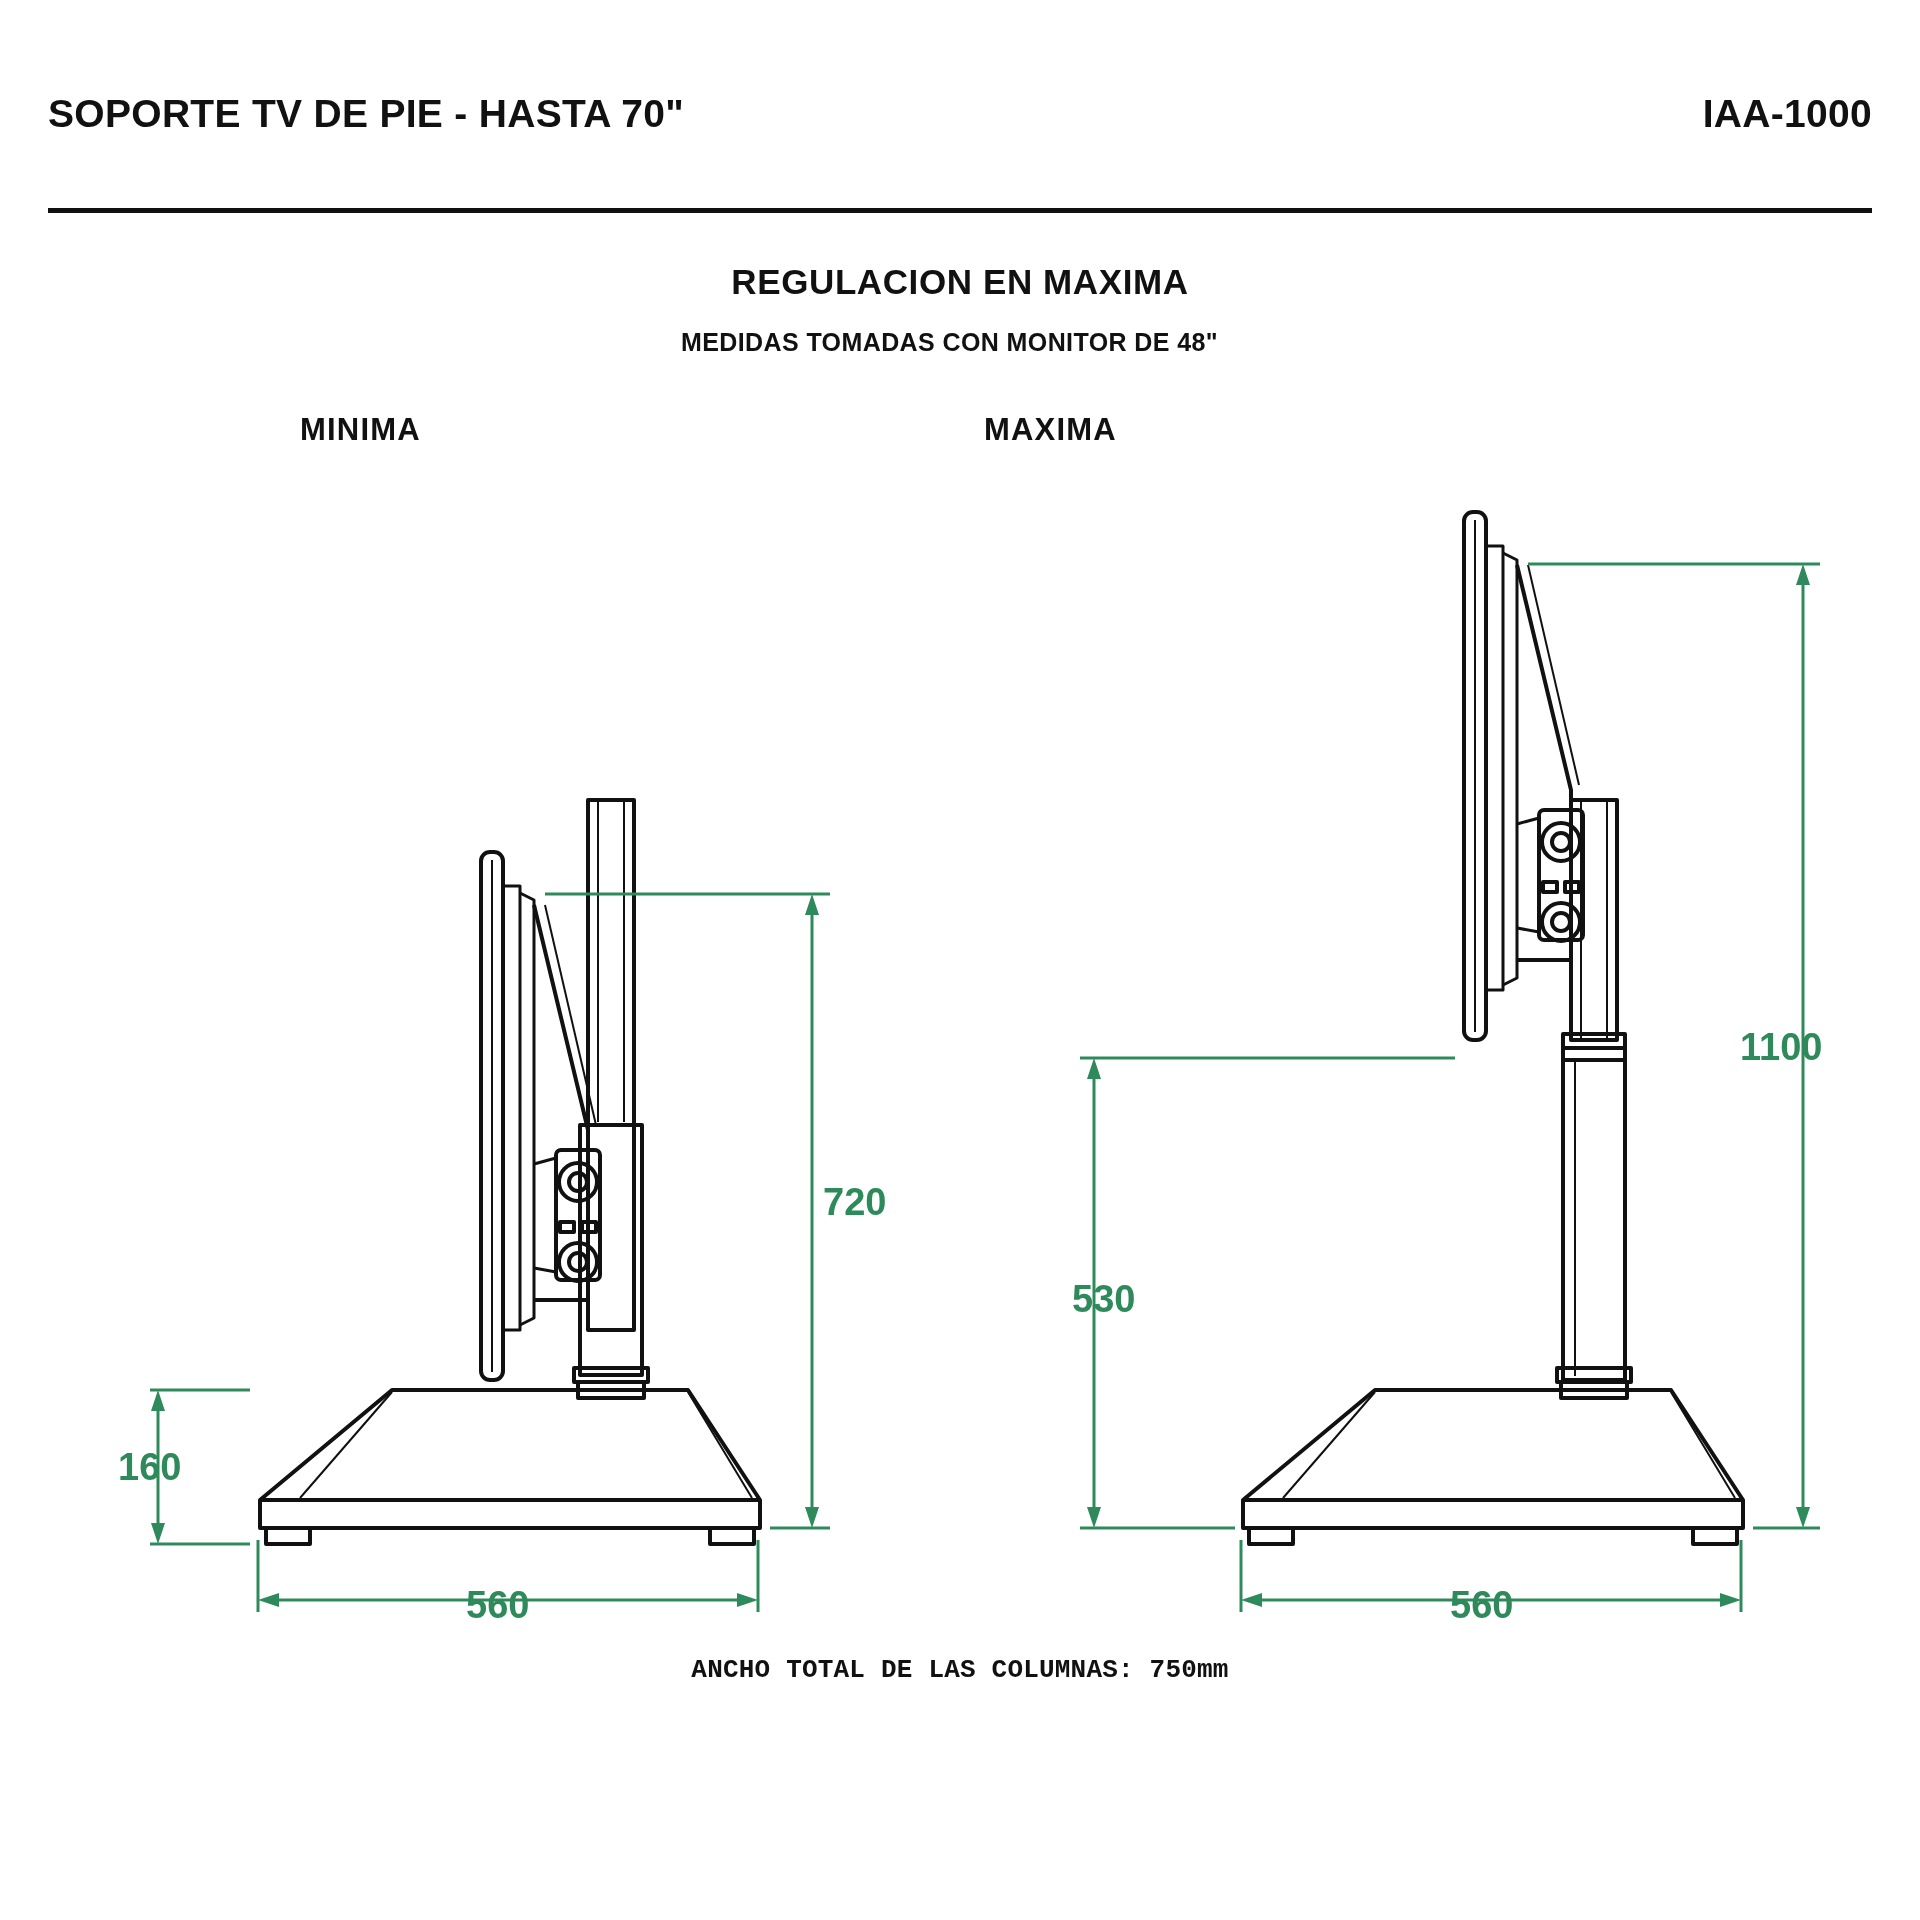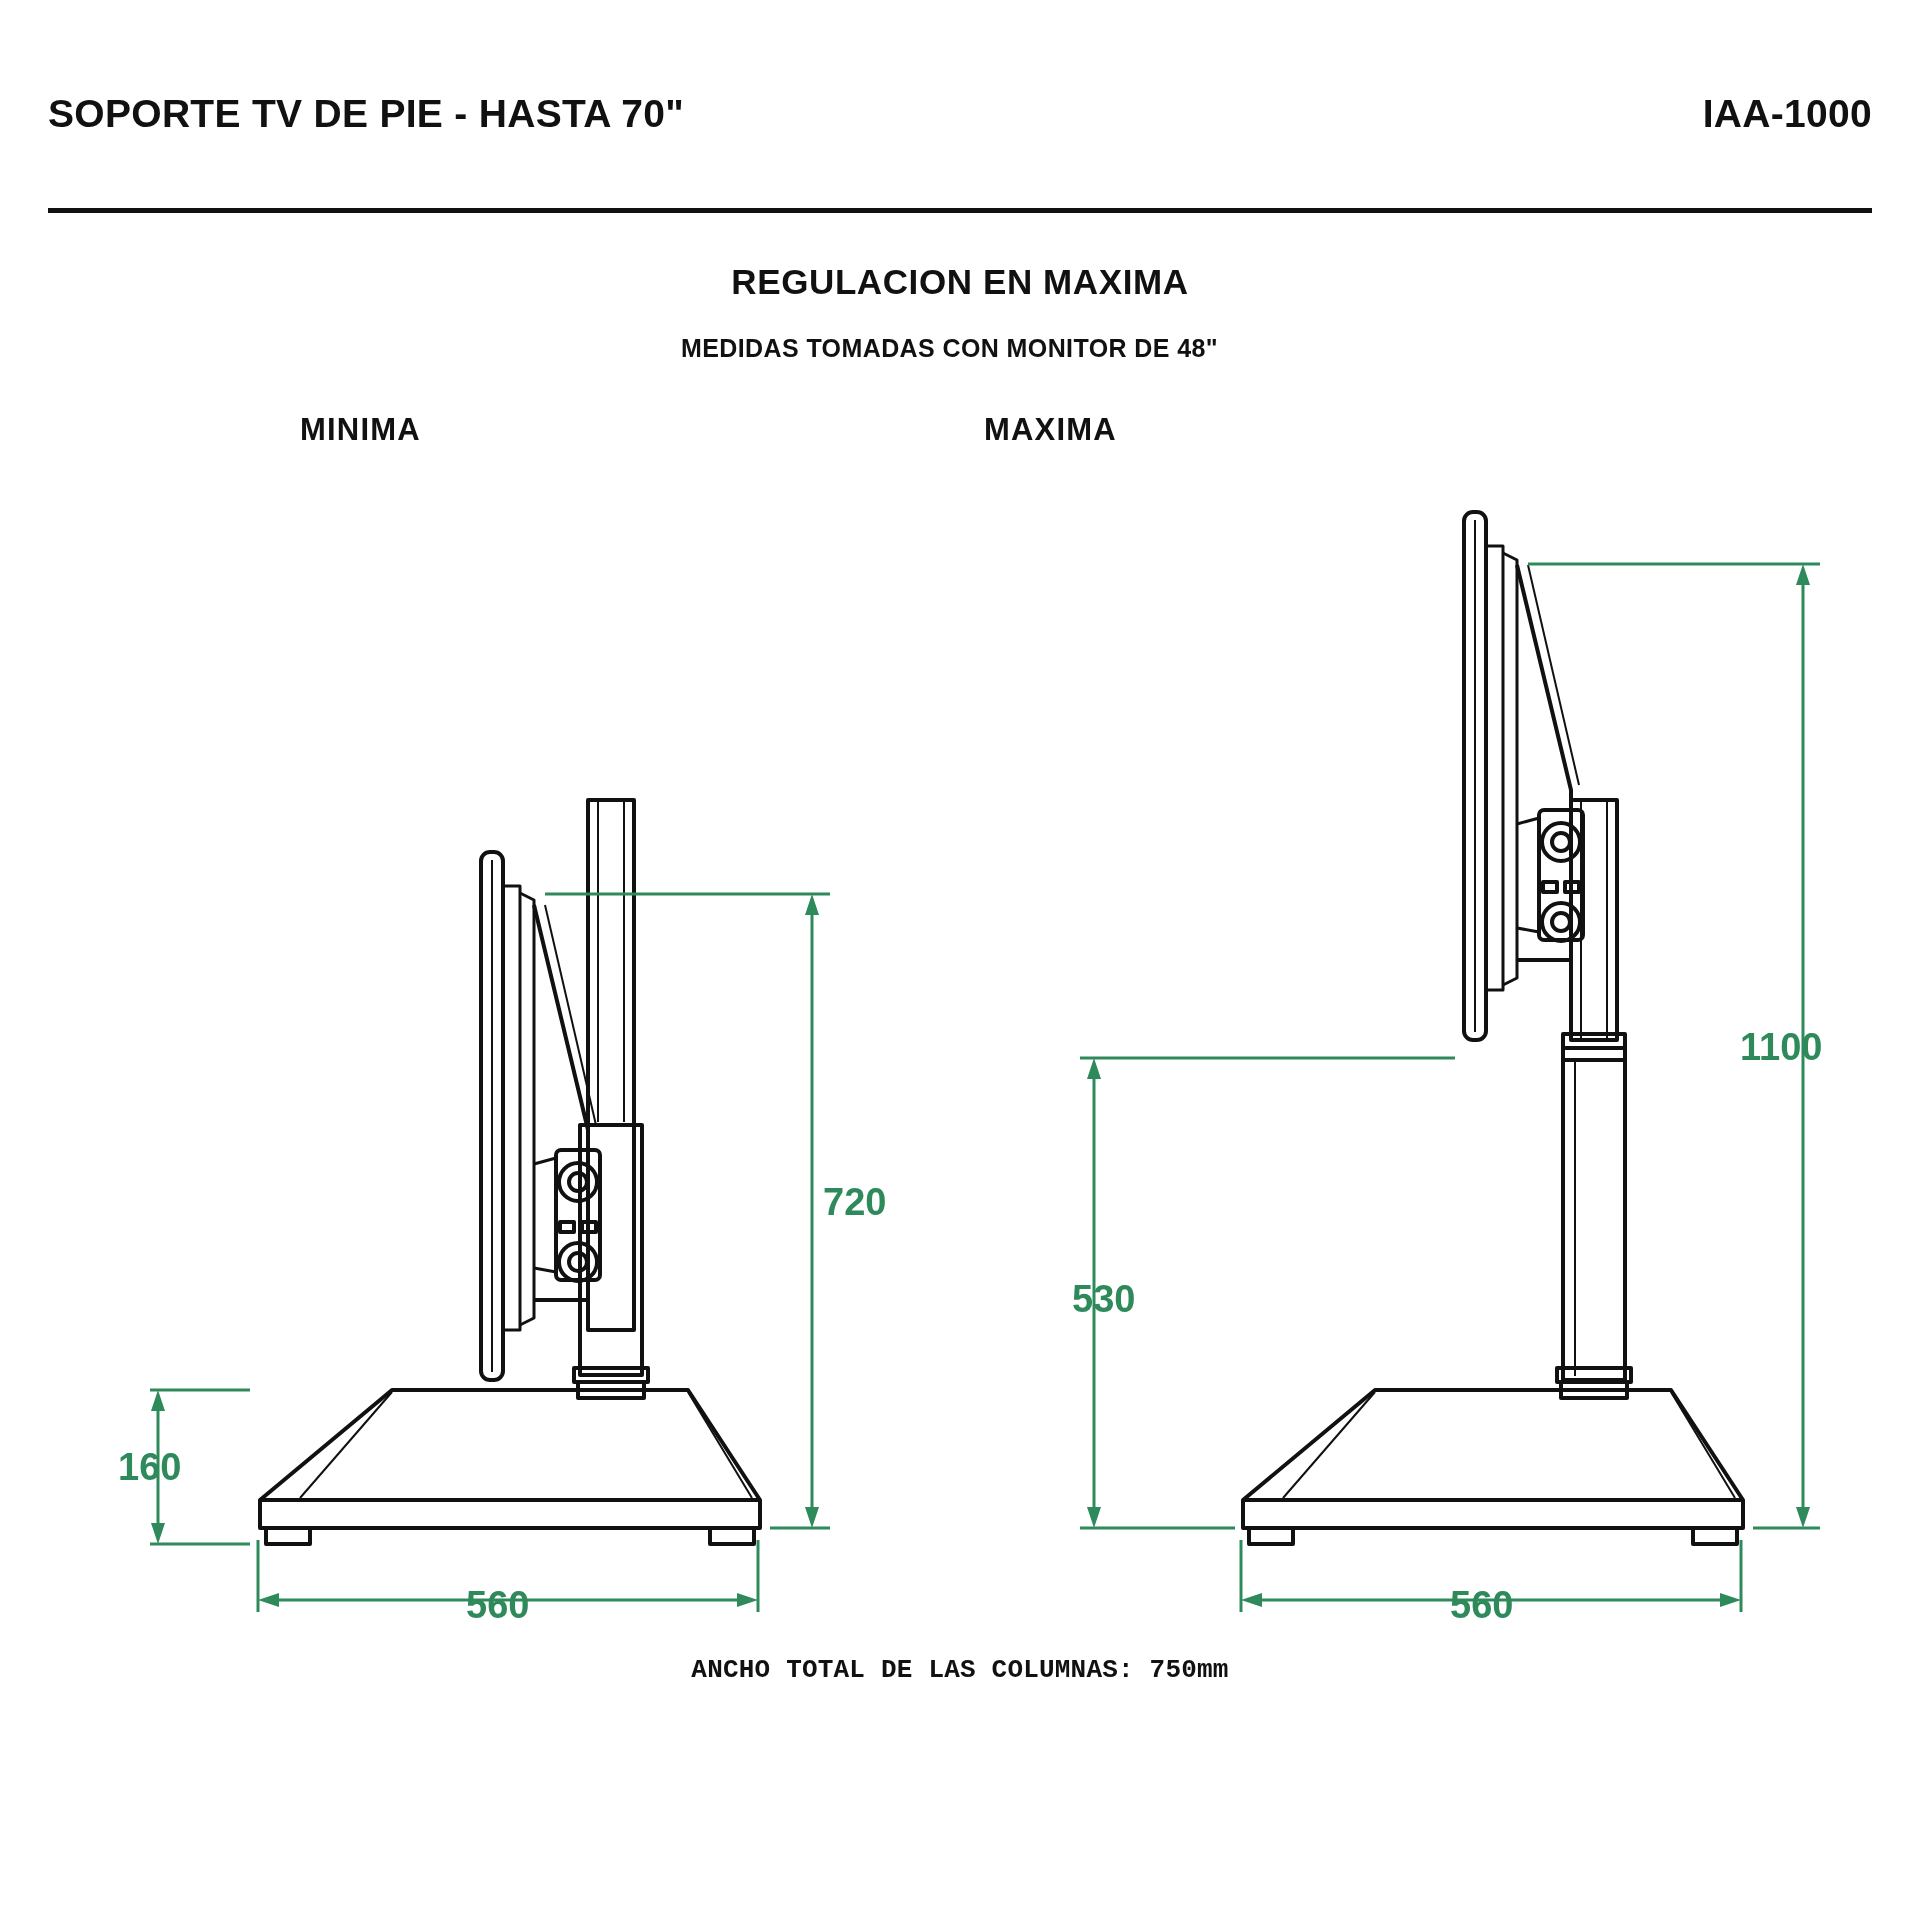--- a/index.html
+++ b/index.html
@@ -69,21 +69,20 @@
   }
   .sub-title {
     position: absolute;
     top: 328px;
     left: 0;
     width: 1899px;
     text-align: center;
     font-size: 25px;
     font-weight: bold;
     letter-spacing: 0.4px;
-    margin-top: 6px;
   }
   .col-label {
     position: absolute;
     top: 412px;
     font-size: 31px;
     font-weight: bold;
     letter-spacing: 1.2px;
     text-align: left;
   }
   .col-label.left  { left: 300px; width: 280px; }

